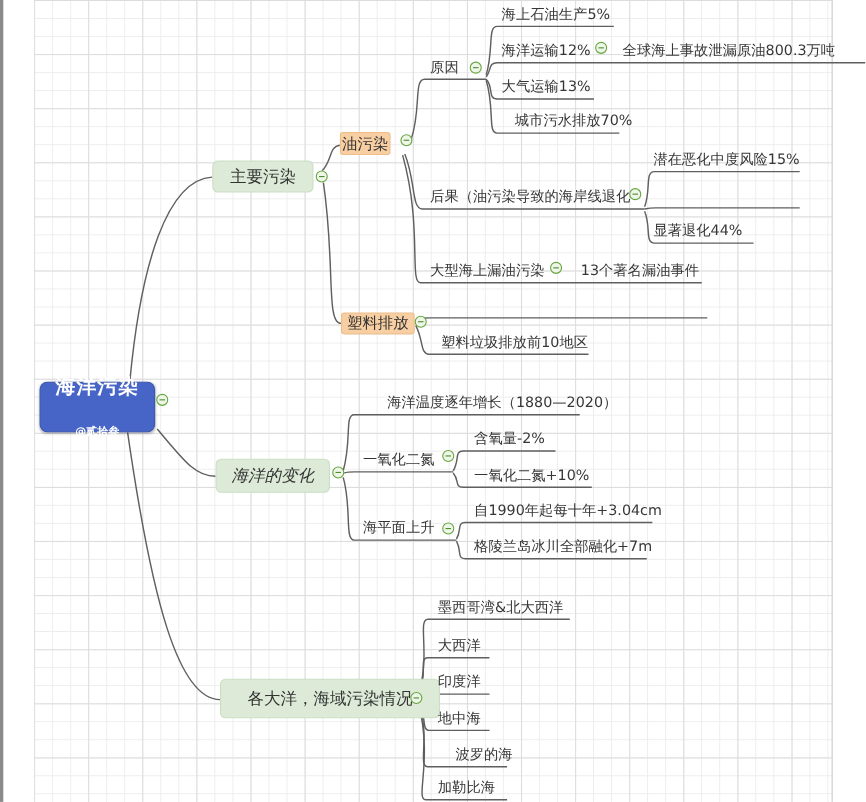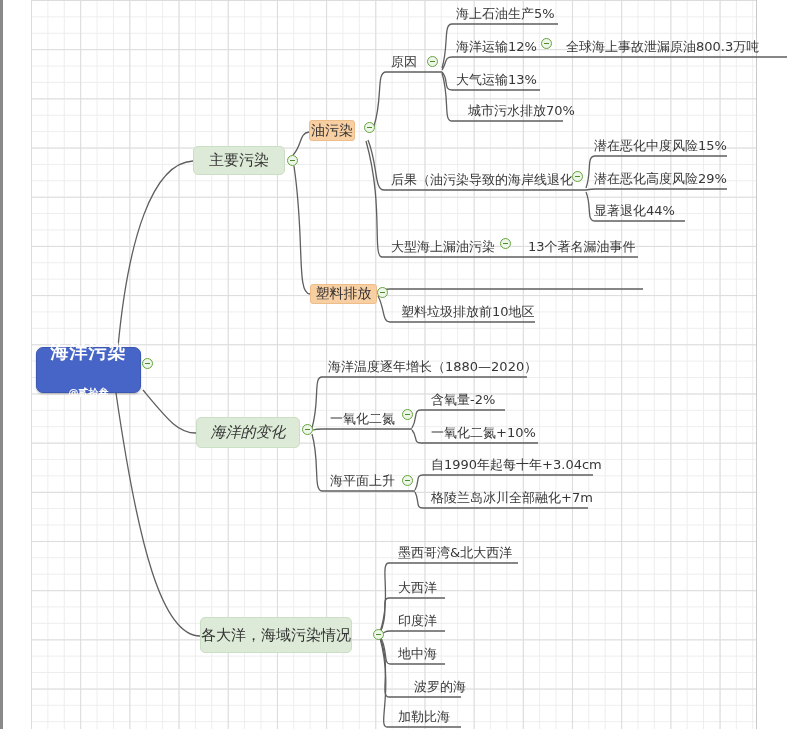--- a/index.html
+++ b/index.html
@@ -81,43 +81,42 @@
     <path d="M380,638 C394,690 377,727 387,727 H461"></path>
   </svg>
 
   <div class="node root-node" style="left:36px;top:347px;width:105px;height:46px;">
     <div class="root-title">海洋污染</div>
     <div class="root-author">@贰拾叁</div>
   </div>
 
   <div class="node branch" style="left:193px;top:146px;width:92px;height:29px;">主要污染</div>
   <div class="node branch" style="left:196px;top:417px;width:104px;height:31px;font-style:italic;">海洋的变化</div>
-  <div class="node branch" style="left:200px;top:617px;width:152px;height:36px;text-align:center;">各大洋，海域污染情况</div>
+  <div class="node branch" style="left:200px;top:617px;width:200px;height:36px;text-align:center;">各大洋，海域污染情况</div>
 
   <div class="node subtopic" style="left:309px;top:120px;width:46px;height:21px;">油污染</div>
   <div class="node subtopic" style="left:310px;top:284px;width:67px;height:20px;">塑料排放</div>
 
   <div class="leaf" style="left:391px;top:53px;">原因</div>
   <div class="leaf" style="left:456px;top:5px;">海上石油生产5%</div>
   <div class="leaf" style="left:456px;top:38px;">海洋运输12%</div>
   <div class="leaf" style="left:566px;top:38px;">全球海上事故泄漏原油800.3万吨</div>
   <div class="leaf" style="left:456px;top:71px;">大气运输13%</div>
   <div class="leaf" style="left:468px;top:102px;">城市污水排放70%</div>
 
   <div class="leaf" style="left:391px;top:171px;">后果（油污染导致的海岸线退化</div>
   <div class="leaf" style="left:594px;top:137px;">潜在恶化中度风险15%</div>
-  <div class="leaf" style="left:594px;top:170px;">潜在恶化高度风险29%</div>
   <div class="leaf" style="left:594px;top:202px;">显著退化44%</div>
 
   <div class="leaf" style="left:391px;top:238px;">大型海上漏油污染</div>
   <div class="leaf" style="left:528px;top:238px;">13个著名漏油事件</div>
 
   <div class="leaf" style="left:401px;top:303px;">塑料垃圾排放前10地区</div>
 
-  <div class="leaf" style="left:328px;top:358px;">海洋温度逐年增长（1880—2020）</div>
+  <div class="leaf" style="left:328px;top:358px;padding-left:24px;">海洋温度逐年增长（1880—2020）</div>
   <div class="leaf" style="left:330px;top:410px;">一氧化二氮</div>
   <div class="leaf" style="left:431px;top:391px;">含氧量-2%</div>
   <div class="leaf" style="left:431px;top:424px;">一氧化二氮+10%</div>
   <div class="leaf" style="left:330px;top:472px;">海平面上升</div>
   <div class="leaf" style="left:431px;top:456px;">自1990年起每十年+3.04cm</div>
   <div class="leaf" style="left:431px;top:489px;">格陵兰岛冰川全部融化+7m</div>
 
   <div class="leaf" style="left:398px;top:544px;">墨西哥湾&amp;北大西洋</div>
   <div class="leaf" style="left:398px;top:579px;">大西洋</div>
   <div class="leaf" style="left:398px;top:612px;">印度洋</div>

